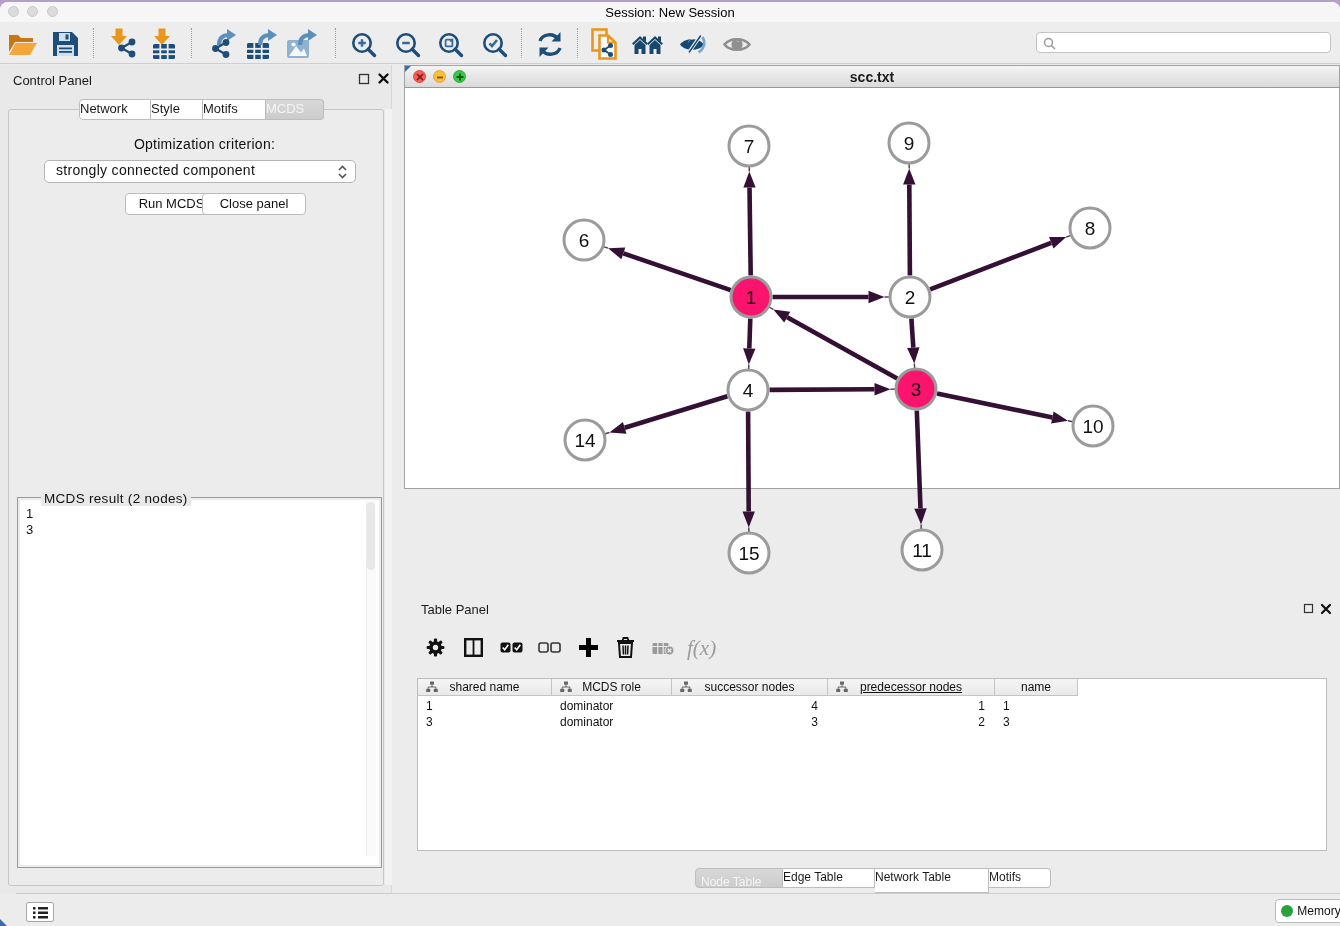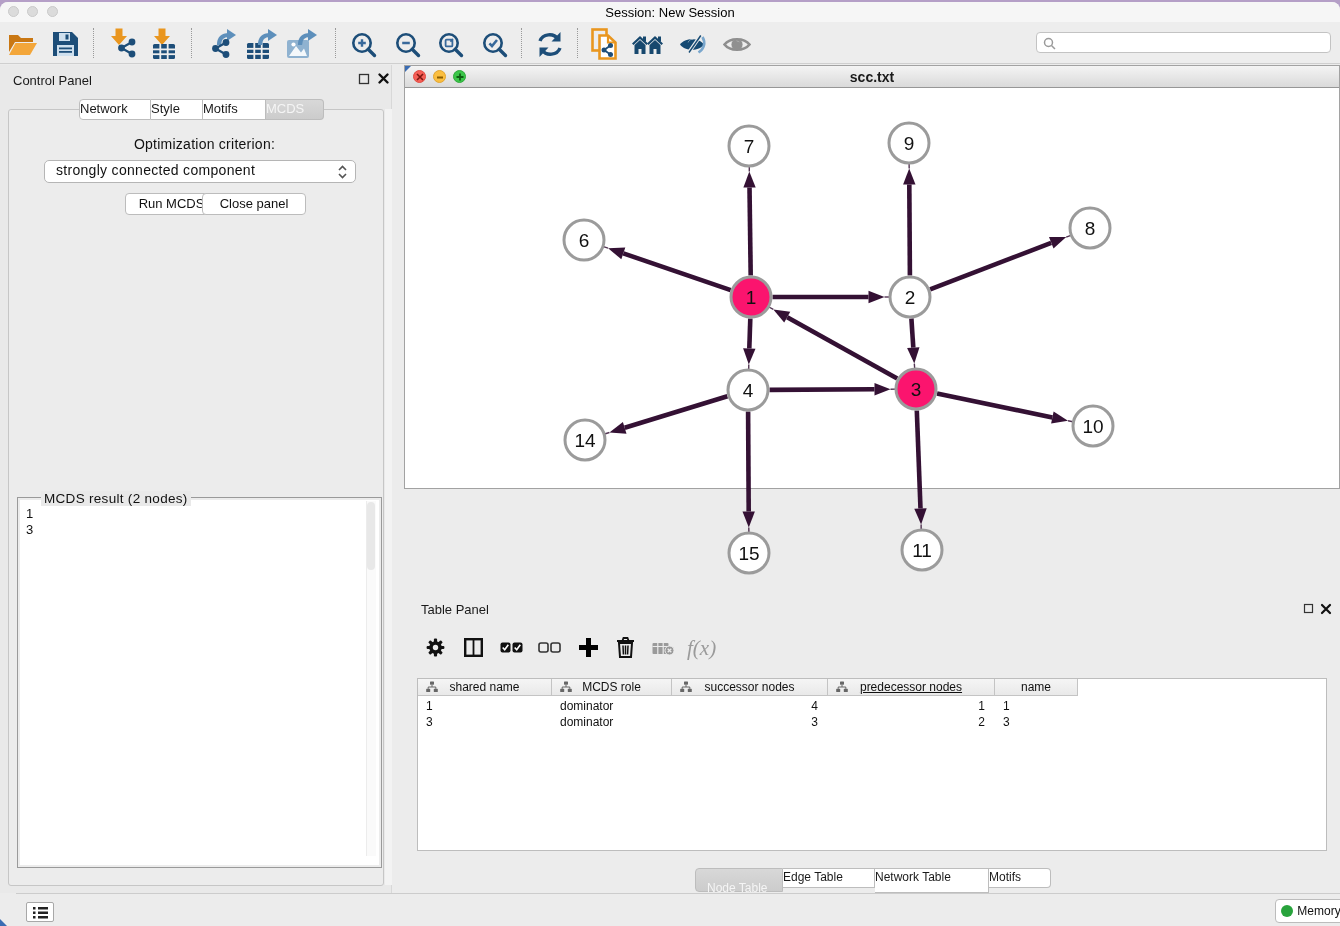--- a/index.html
+++ b/index.html
@@ -442,21 +442,21 @@
 <div class="td" style="left:254px;top:19px;width:146px;text-align:right;">4</div>
 <div class="td" style="left:410px;top:19px;width:157px;text-align:right;">1</div>
 <div class="td" style="left:585px;top:19px;width:40px;text-align:left;">1</div>
 <div class="td" style="left:8px;top:35px;width:60px;text-align:left;">3</div>
 <div class="td" style="left:142px;top:35px;width:80px;text-align:left;">dominator</div>
 <div class="td" style="left:254px;top:35px;width:146px;text-align:right;">3</div>
 <div class="td" style="left:410px;top:35px;width:157px;text-align:right;">2</div>
 <div class="td" style="left:585px;top:35px;width:40px;text-align:left;">3</div>
     </div>
     <div class="bottomtabs" style="left:291px;top:276px;">
-      <div class="tab first sel" style="font-size:12px;height:20px;width:88px;padding:11px;">Node Table</div>
+      <div class="tab first sel" style="font-size:12px;height:20px;width:88px;padding:5px;">Node Table</div>
       <div class="tab" style="font-size:12px;height:20px;width:92px;padding:0;">Edge Table</div>
       <div class="tab" style="font-size:12px;height:25px;width:114px;padding:0;">Network Table</div>
       <div class="tab last" style="font-size:12px;height:20px;width:62px;padding:0;">Motifs</div>
     </div>
   </div>
 
   <div id="statusbar">
     <div class="btn" style="left:10px;top:8px;width:28px;height:20px;border-radius:2px;border-color:#a8a8a8;">
       <svg width="15" height="13" style="margin-top:3px;">
           <g fill="#222">

